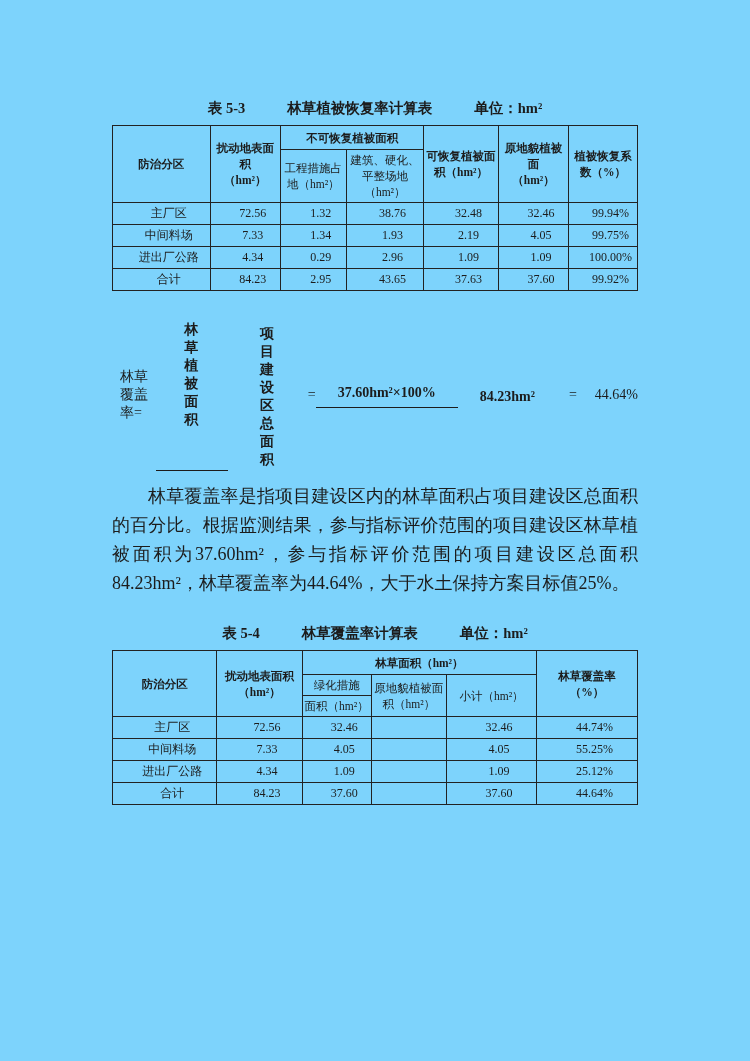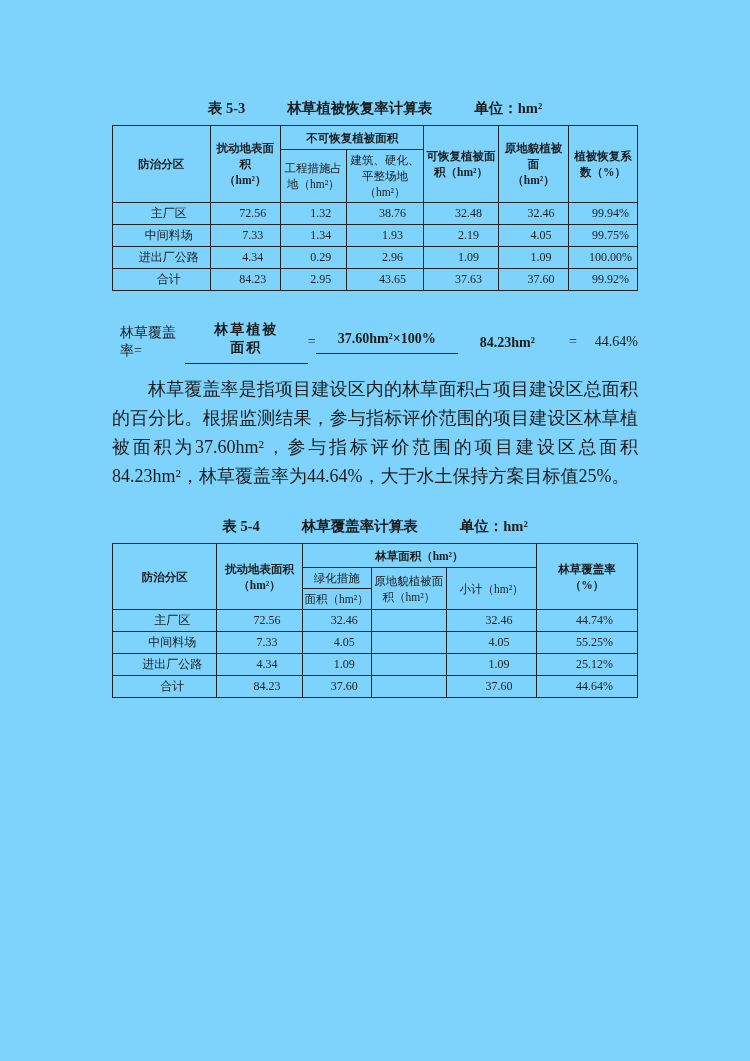--- a/index.html
+++ b/index.html
@@ -171,20 +171,21 @@
         <td>99.92%</td>
       </tr>
     </tbody>
       </table>
 
 
     <div class="formula">
       <span>林草覆盖率=</span>
       <span class="frac cjk">
         <span class="num">林草植被面积</span>
+        <span class="den">项目建设区总面积</span>
       </span>
       <span>=</span>
       <span class="frac">
         <span class="num">37.60hm²×100%</span>
         <span class="den">84.23hm²</span>
       </span>
       <span class="eq-final">=</span>
       <span>44.64%</span>
     </div>
 

